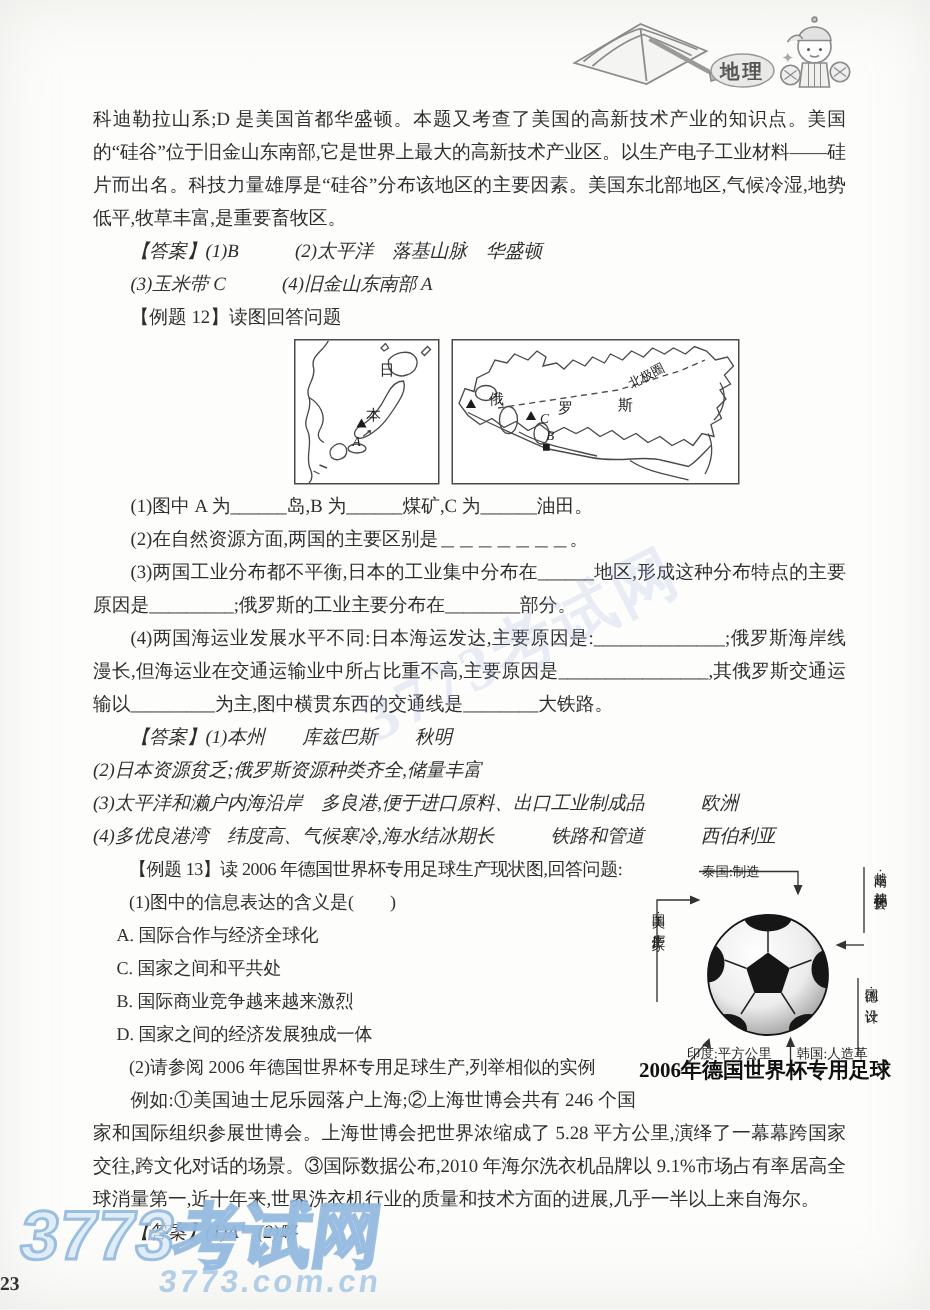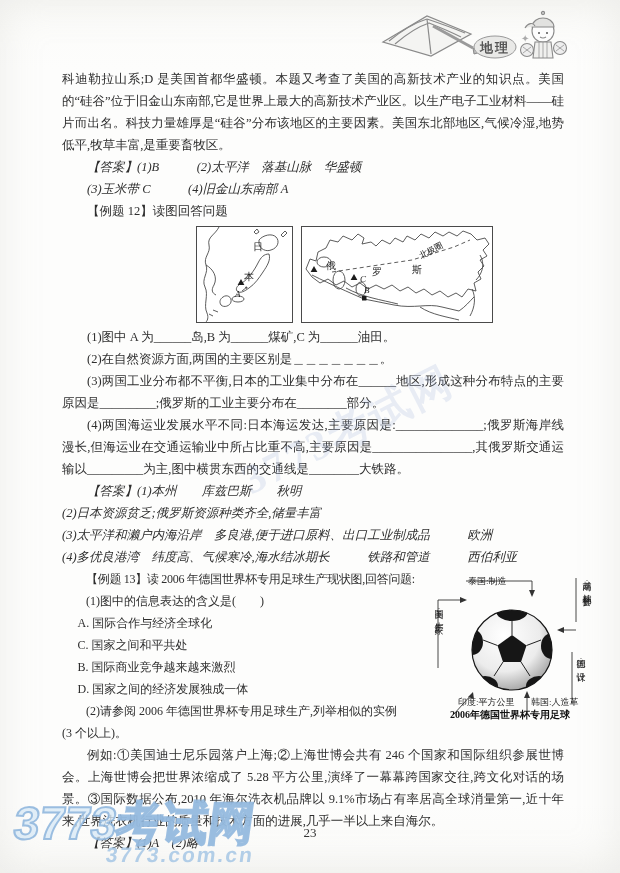--- a/index.html
+++ b/index.html
@@ -43,25 +43,25 @@
 
   .soccer {
     float:right; width:172px; height:156px; position:relative;
     margin:2px -36px 4px 4px;
   }
   .soccer svg { position:absolute; inset:0; }
   .flabel { position:absolute; font-size:9px; color:#1d1d1d; white-space:nowrap;
             font-family:"Liberation Serif",serif; }
   .vlabel { writing-mode:vertical-rl; text-orientation:upright; letter-spacing:1px; }
   .fig-caption { position:absolute; bottom:0; left:-14px; right:-6px; text-align:center;
-                 font-weight:bold; font-size:10px; color:#111; }
-
-  
-  .page-number { position:absolute; bottom:32px; left:0; width:100%;
-                 text-align:center; font-size:13px; color:#333; }
+                 font-weight:bold; font-size:14px; color:#111; }
+
+  
+  .page-number { position:absolute; bottom:9px; left:0; width:100%;
+                 text-align:left; font-size:13px; color:#333;font-weight:bold; }
   .wm-center {
     position:absolute; left:232px; top:402px; transform:rotate(-27deg);
     font-size:42px; font-weight:bold; letter-spacing:3px; white-space:nowrap;
     color:rgba(150,170,215,.20); pointer-events:none;
   }
   .wm-bottom-main {
     position:absolute; left:14px; bottom:18px; transform:skewX(-8deg);
     font-size:46px; font-weight:bold; white-space:nowrap;
     color:rgba(215,232,246,.75); -webkit-text-stroke:2px rgba(140,180,220,.85);
     font-family:"Liberation Sans",sans-serif;
@@ -221,21 +221,20 @@
         <div class="fig-caption">2006年德国世界杯专用足球</div>
       </div>
 
       <p class="line indent t13">【例题 13】读 2006 年德国世界杯专用足球生产现状图,回答问题:</p>
       <p class="line indent">(1)图中的信息表达的含义是(　　)</p>
       <p class="line opt">A. 国际合作与经济全球化</p>
       <p class="line opt">C. 国家之间和平共处</p>
       <p class="line opt">B. 国际商业竞争越来越来激烈</p>
       <p class="line opt">D. 国家之间的经济发展独成一体</p>
       <p class="line indent">(2)请参阅 2006 年德国世界杯专用足球生产,列举相似的实例</p>
-      <p class="line">(3 个以上)。</p>
       <p class="indent">例如:①美国迪士尼乐园落户上海;②上海世博会共有 246 个国家和国际组织参展世博会。上海世博会把世界浓缩成了 5.28 平方公里,演绎了一幕幕跨国家交往,跨文化对话的场景。③国际数据公布,2010 年海尔洗衣机品牌以 9.1%市场占有率居高全球消量第一,近十年来,世界洗衣机行业的质量和技术方面的进展,几乎一半以上来自海尔。</p>
       <p class="indent ans">【答案】(1)A　(2)略</p>
     </div>
 
   </div>
 
   <div class="wm-center">3773考试网</div>
   <div class="wm-bottom-main">3773考试网</div>
   <div class="wm-bottom-sub">3773.com.cn</div>
 

